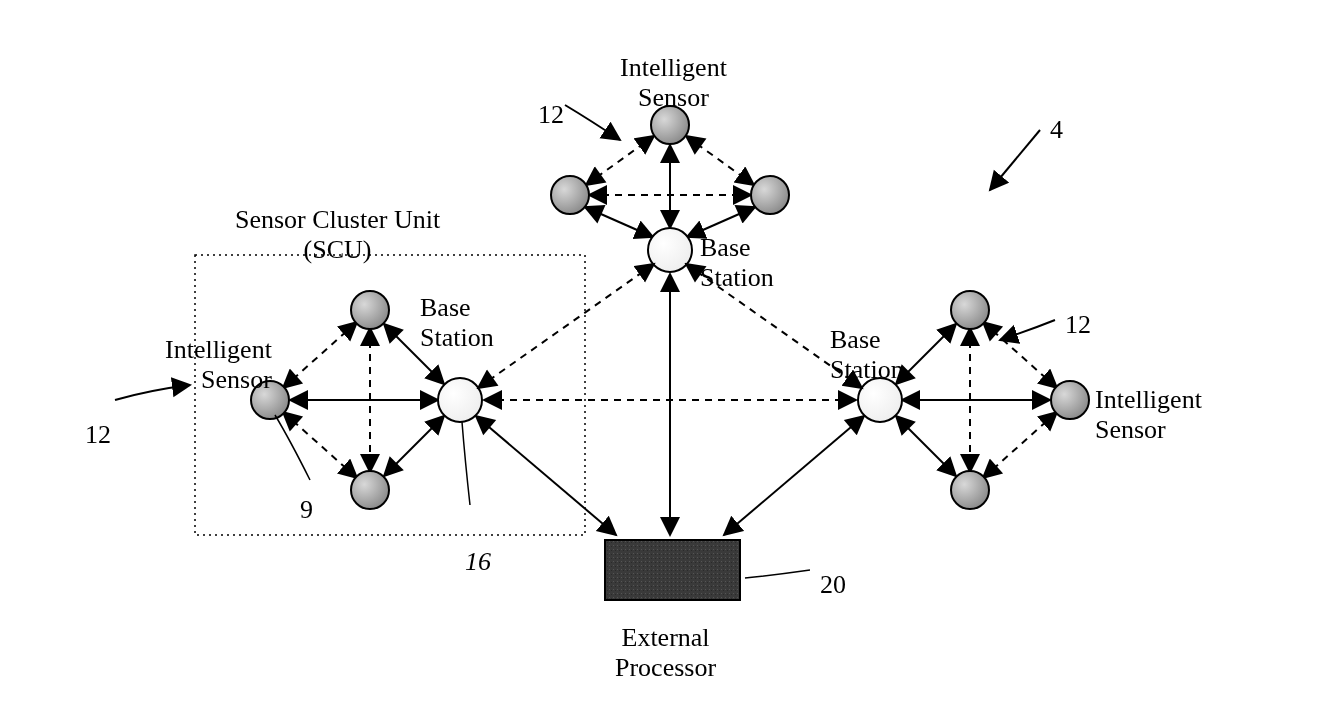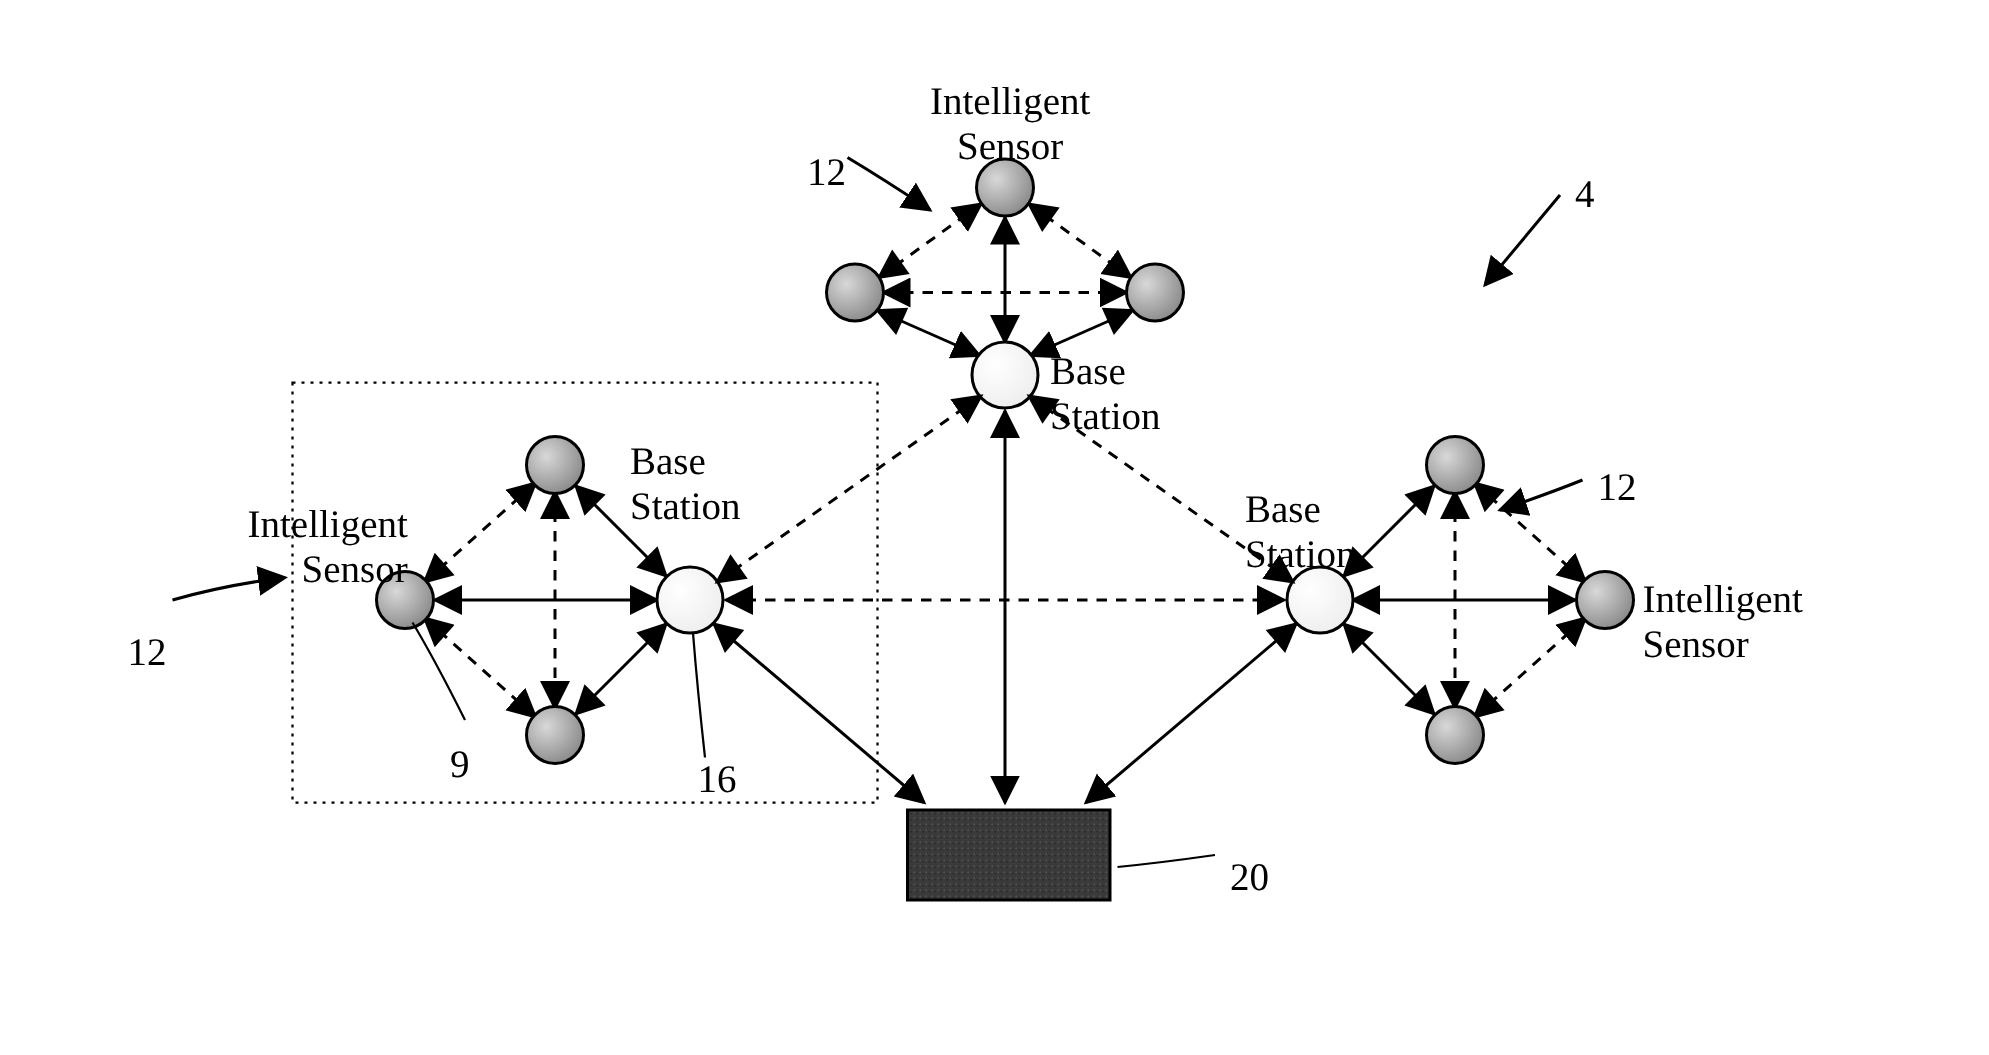--- a/index.html
+++ b/index.html
@@ -107,37 +107,41 @@
 
   <path d="M1040,130 Q1015,160 990,190" fill="none" stroke="#000" stroke-width="2" marker-end="url(#arrS)"></path>
   <path d="M565,105 Q590,120 620,140" fill="none" stroke="#000" stroke-width="2" marker-end="url(#arrS)"></path>
   <path d="M115,400 Q150,390 190,385" fill="none" stroke="#000" stroke-width="2" marker-end="url(#arrS)"></path>
   <path d="M1055,320 Q1030,330 1000,340" fill="none" stroke="#000" stroke-width="2" marker-end="url(#arrS)"></path>
   <path d="M310,480 Q290,440 275,415" fill="none" stroke="#000" stroke-width="1.5"></path>
   <path d="M470,505 Q465,460 462,422" fill="none" stroke="#000" stroke-width="1.5"></path>
   <path d="M810,570 Q775,575 745,578" fill="none" stroke="#000" stroke-width="1.5"></path>
 </svg>
 
+<div class="label" style="left:235px; top:190px;">Sensor Cluster Unit
+(SCU)</div>
 
 <div class="label" style="left:620px; top:38px;">Intelligent
 Sensor</div>
 <div class="label" style="left:165px; top:320px; text-align:right;">Intelligent
 Sensor</div>
 <div class="label" style="left:1095px; top:370px; text-align:left;">Intelligent
 Sensor</div>
 
 <div class="label" style="left:700px; top:218px; text-align:left;">Base
 Station</div>
 <div class="label" style="left:420px; top:278px; text-align:left;">Base
 Station</div>
 <div class="label" style="left:830px; top:310px; text-align:left;">Base
 Station</div>
 
+<div class="label" style="left:615px; top:608px;">External
+Processor</div>
 
 <div class="label" style="left:1050px; top:100px;">4</div>
 <div class="label" style="left:538px; top:85px;">12</div>
 <div class="label" style="left:85px; top:405px;">12</div>
 <div class="label" style="left:1065px; top:295px;">12</div>
 <div class="label" style="left:300px; top:480px;">9</div>
-<div class="label" style="left:465px; top:490px;">16</div>
+<div class="label" style="left:465px; top:532px;font-style:italic;">16</div>
 <div class="label" style="left:820px; top:555px;">20</div>
 
 </div>
 
 </body></html>

